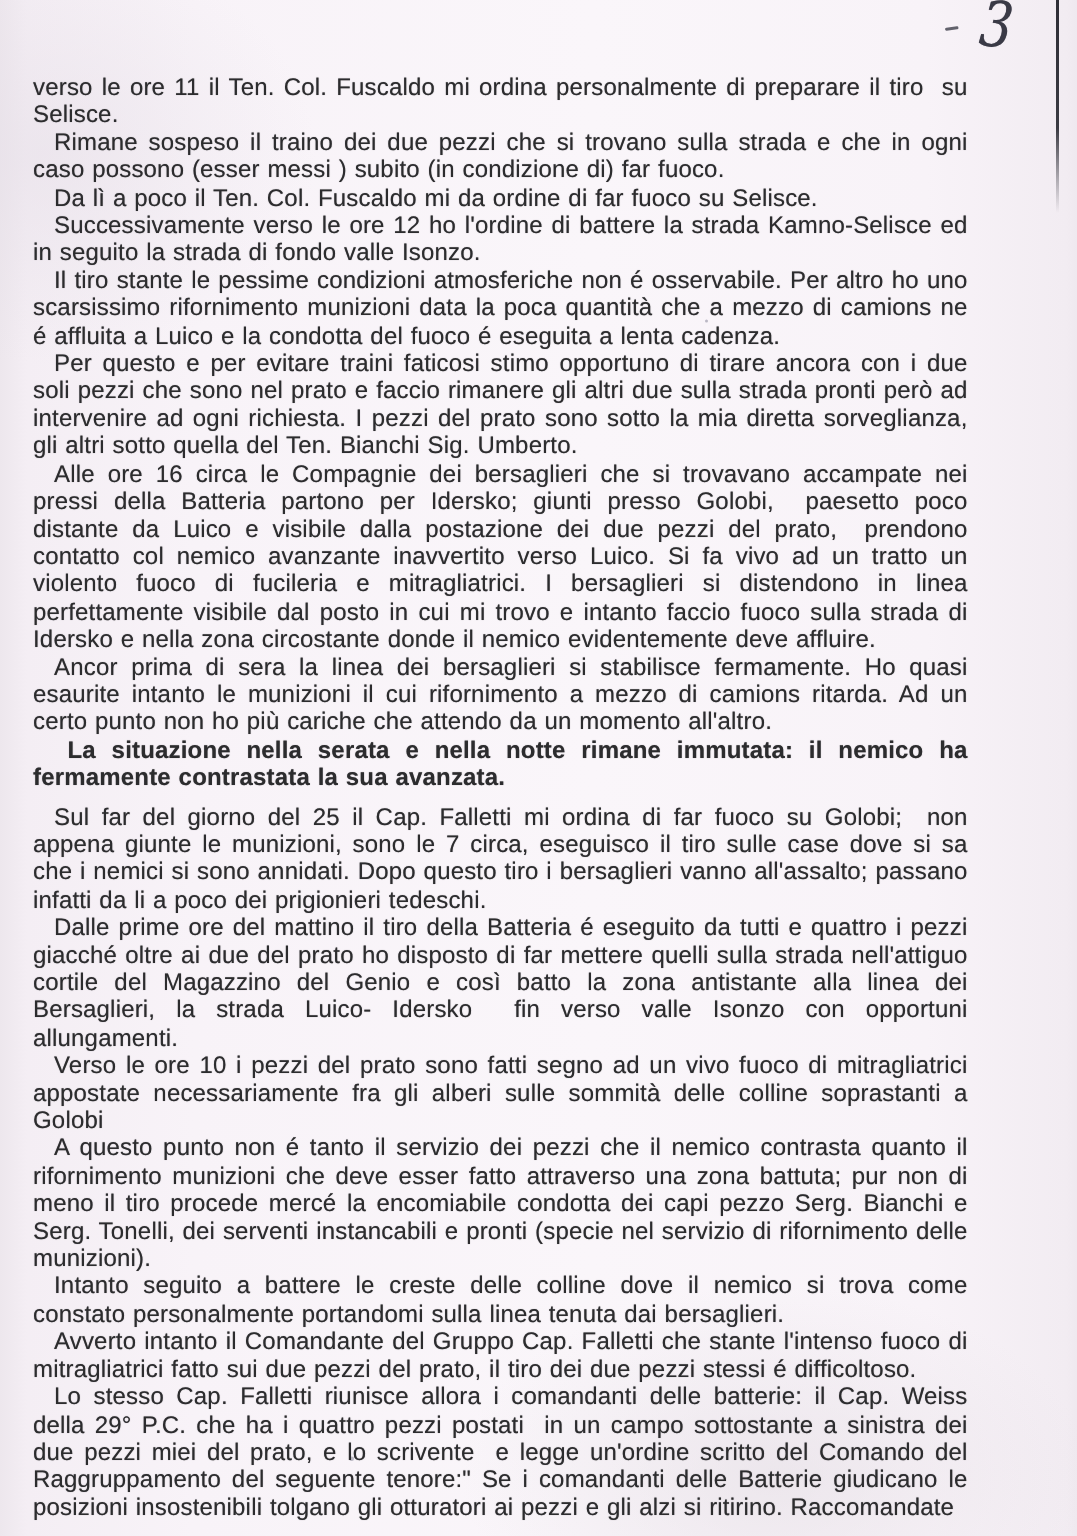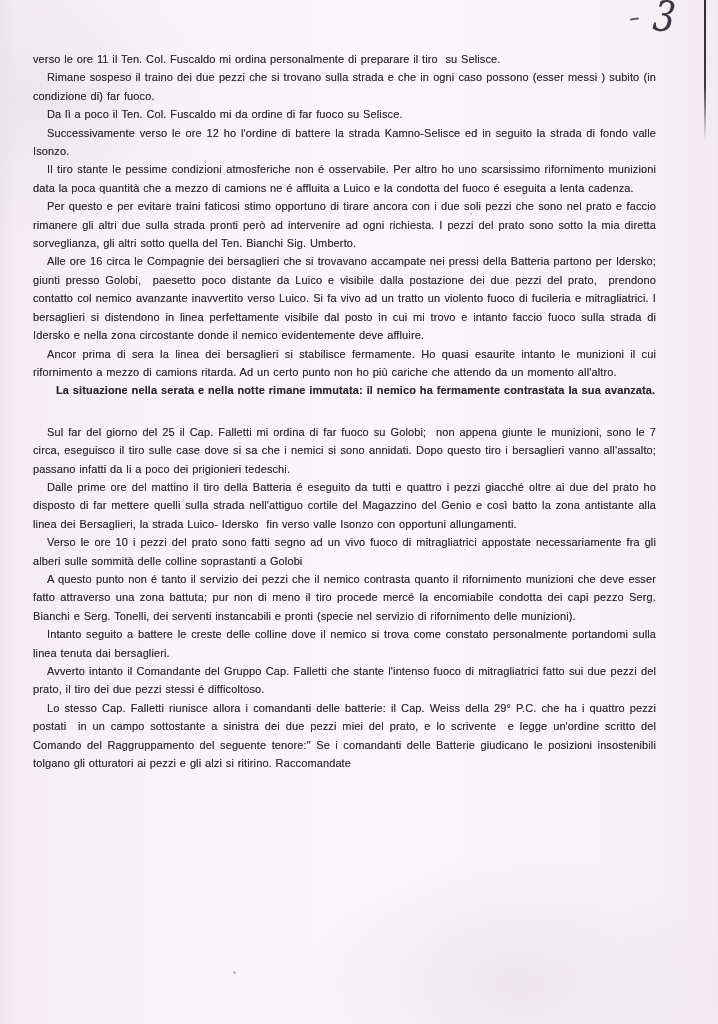--- a/index.html
+++ b/index.html
@@ -16,39 +16,39 @@
     width: 718px;
     height: 1024px;
     background:
       radial-gradient(ellipse 300px 180px at 72% 96%, rgba(226,219,226,0.55), rgba(226,219,226,0) 70%),
       radial-gradient(ellipse 260px 200px at 4% 10%, rgba(228,221,230,0.5), rgba(228,221,230,0) 70%),
       linear-gradient(90deg, #ede7ed 0%, #f4eef4 2.5%, #f8f3f8 18%, #faf6fa 55%, #f8f3f8 86%, #f2ecf2 99%, #efe9ef 100%);
     font-family: "Liberation Sans", sans-serif;
   }
   .text-block {
     position: absolute;
-    left: 33px;
+    left: 22px;
     top: 50px;
     width: 623px;
-    font-size: 11px;
+    font-size: 16px;
     line-height: 18.4px;
     text-align: justify;
     color: #2c2c2e;
     letter-spacing: 0.12px;
     word-spacing: 0.6px;
     text-shadow: 0 0 0.6px rgba(44,44,46,0.55);
     white-space: pre-wrap;
   }
   .text-block p {
     margin: 0;
     padding: 0;
   }
   .text-block p.indent-1 { text-indent: 14px; }
   .text-block p.indent-2 { text-indent: 23px; font-weight: bold; }
-  .text-block p.gap-before { margin-top: 23px; }
+  .text-block p.gap-before { margin-top: 8px; }
   .page-number {
     position: absolute;
     left: 651px;
     top: -8px;
     font-family: "DejaVu Serif", serif;
     font-style: italic;
     font-weight: 400;
     font-size: 42px;
     color: #3a3a46;
     transform: rotate(6deg) scaleX(0.82);

